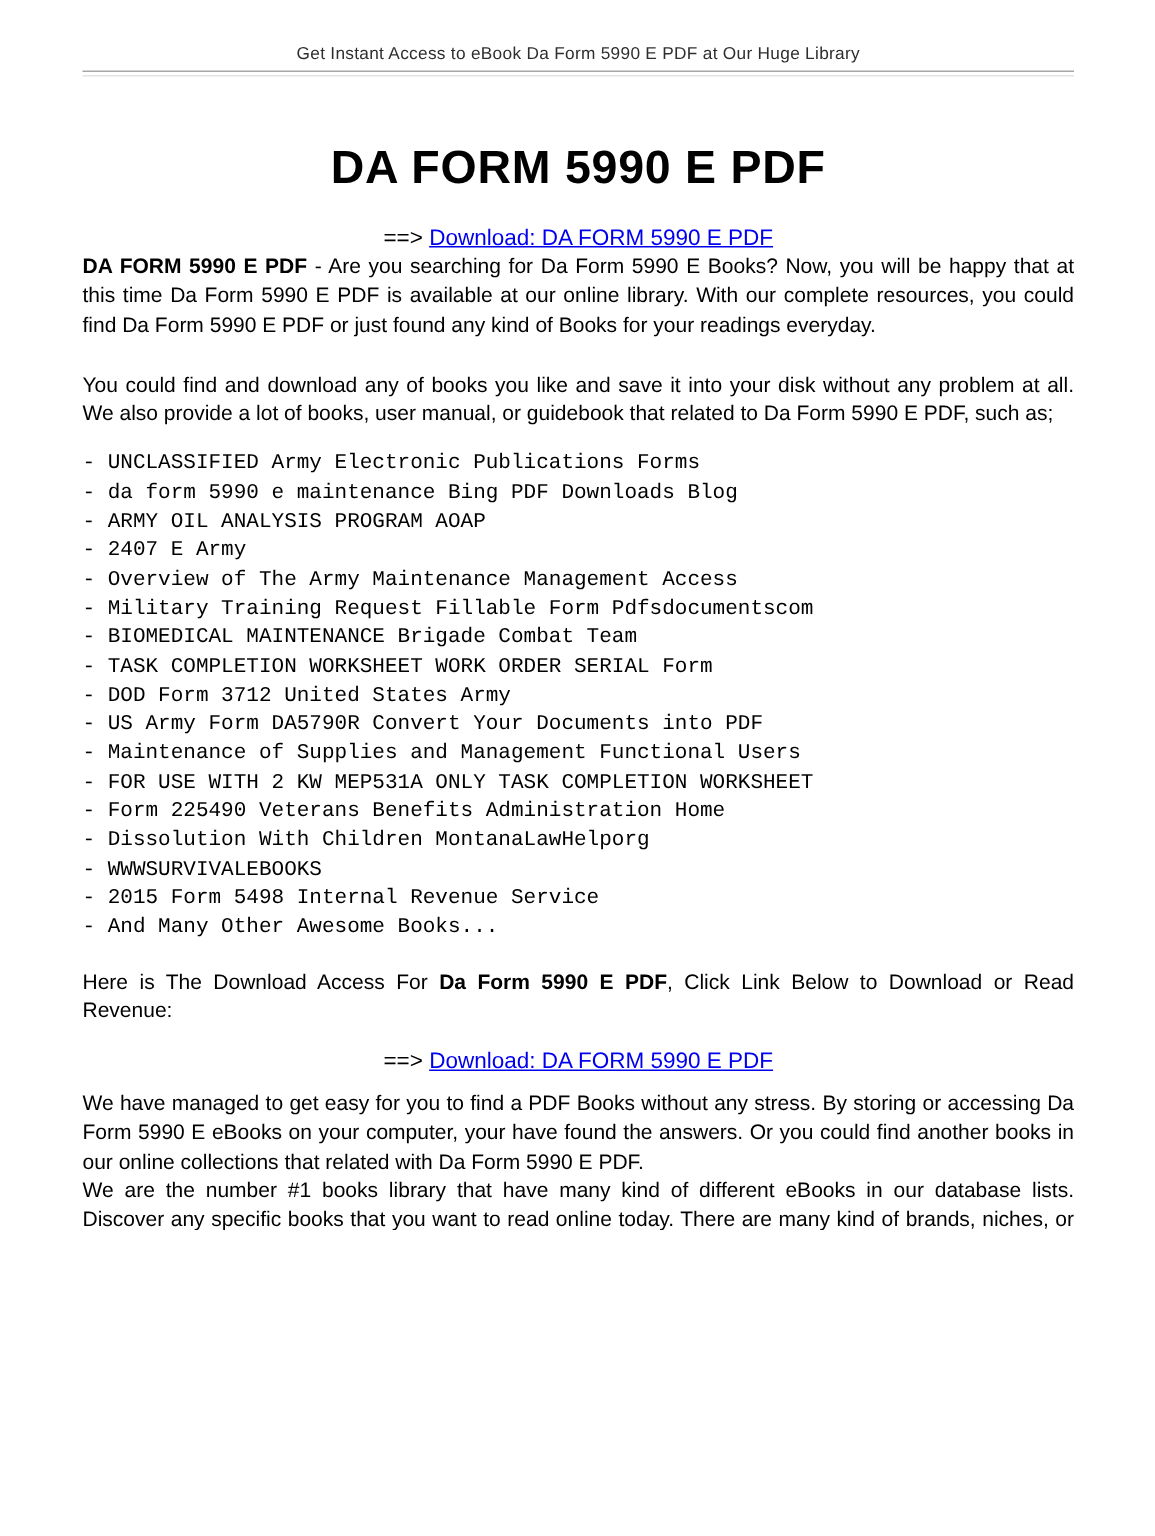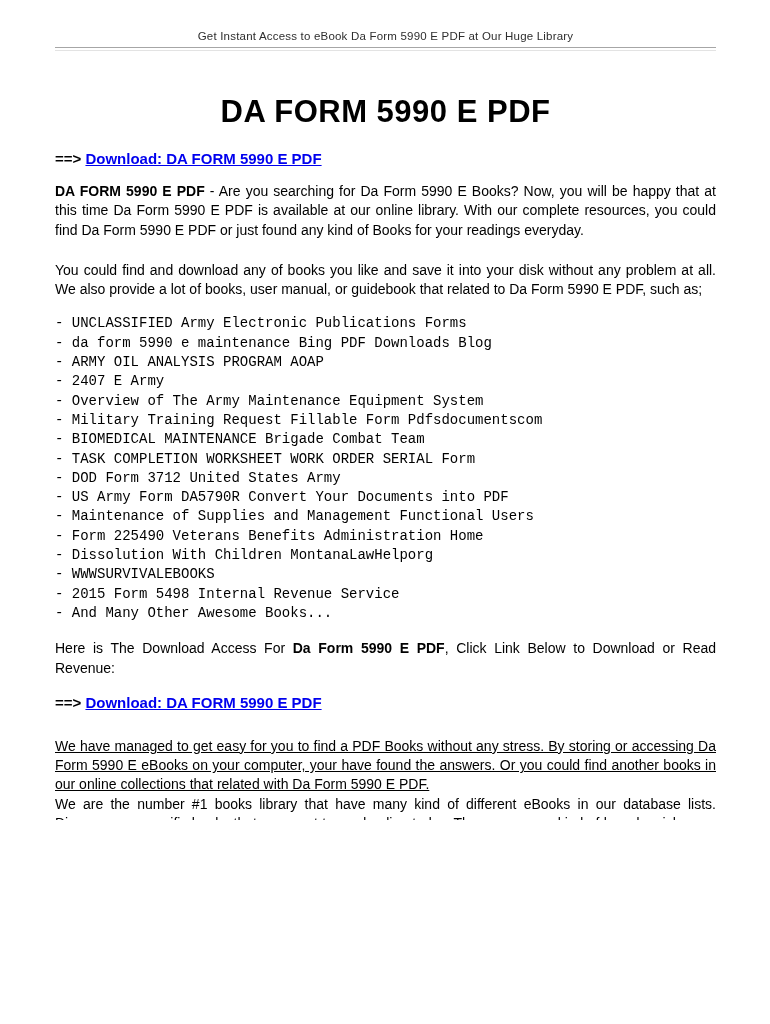--- a/index.html
+++ b/index.html
@@ -36,46 +36,46 @@
   .doc-title {
     margin: 45px 0 0 0;
     text-align: center;
     font-size: 31px;
     line-height: 31px;
     font-weight: bold;
     letter-spacing: 0.5px;
   }
   .cta-line {
     margin-top: 24px;
-    text-align: left;
+    text-align: center;
     font-size: 15px;
     line-height: 15px;
-    font-weight: bold;
+    font-weight: normal;
   }
   .cta-line.second {
     margin-top: 17px;
   }
   .cta-arrow {
     color: #000000;
   }
   .cta-link {
     color: var(--link-color, #0000ee);
     text-decoration: underline;
     cursor: pointer;
   }
   .para {
     font-size: 14px;
     line-height: 19.3px;
     text-align: justify;
     margin: 0;
   }
-  .para.intro     { margin-top: 16px; }
+  .para.intro     { margin-top: 2px; }
   .para.find      { margin-top: 21px; }
   .para.here      { margin-top: 16px; }
-  .para.managed   { margin-top: 27px; text-decoration: underline; }
+  .para.managed   { margin-top: 11px; }
   .para.numberone { margin-top: 0; }
   .book-list {
     margin-top: 15px;
     font-size: 14px;
     line-height: 19.3px;
   }
   .book-item {
     white-space: nowrap;
     font-family: Liberation Mono, monospace;
   }
@@ -99,27 +99,28 @@
 
   <p class="para intro"><b>DA FORM 5990 E PDF</b><span> - Are you searching for Da Form 5990 E Books? Now, you will be happy that at this time Da Form 5990 E PDF is available at our online library. With our complete resources, you could find Da Form 5990 E PDF or just found any kind of Books for your readings everyday.</span></p>
 
   <p class="para find">You could find and download any of books you like and save it into your disk without any problem at all. We also provide a lot of books, user manual, or guidebook that related to Da Form 5990 E PDF, such as;</p>
 
   <div class="book-list">
       <div class="book-item">- UNCLASSIFIED Army Electronic Publications Forms</div>
       <div class="book-item">- da form 5990 e maintenance Bing PDF Downloads Blog</div>
       <div class="book-item">- ARMY OIL ANALYSIS PROGRAM AOAP</div>
       <div class="book-item">- 2407 E Army</div>
-      <div class="book-item">- Overview of The Army Maintenance Equipment System</div>
+      <div class="book-item">- Overview of The Army Maintenance Management Access</div>
       <div class="book-item">- Military Training Request Fillable Form Pdfsdocumentscom</div>
       <div class="book-item">- BIOMEDICAL MAINTENANCE Brigade Combat Team</div>
       <div class="book-item">- TASK COMPLETION WORKSHEET WORK ORDER SERIAL Form</div>
       <div class="book-item">- DOD Form 3712 United States Army</div>
       <div class="book-item">- US Army Form DA5790R Convert Your Documents into PDF</div>
       <div class="book-item">- Maintenance of Supplies and Management Functional Users</div>
+      <div class="book-item">- FOR USE WITH 2 KW MEP531A ONLY TASK COMPLETION WORKSHEET</div>
       <div class="book-item">- Form 225490 Veterans Benefits Administration Home</div>
       <div class="book-item">- Dissolution With Children MontanaLawHelporg</div>
       <div class="book-item">- WWWSURVIVALEBOOKS</div>
       <div class="book-item">- 2015 Form 5498 Internal Revenue Service</div>
       <div class="book-item">- And Many Other Awesome Books...</div>
     </div>
 
   <p class="para here"><span>Here is The Download Access For </span><b>Da Form 5990 E PDF</b><span>, Click Link Below to Download or Read Revenue:</span></p>
 
   <div class="cta-line second">

